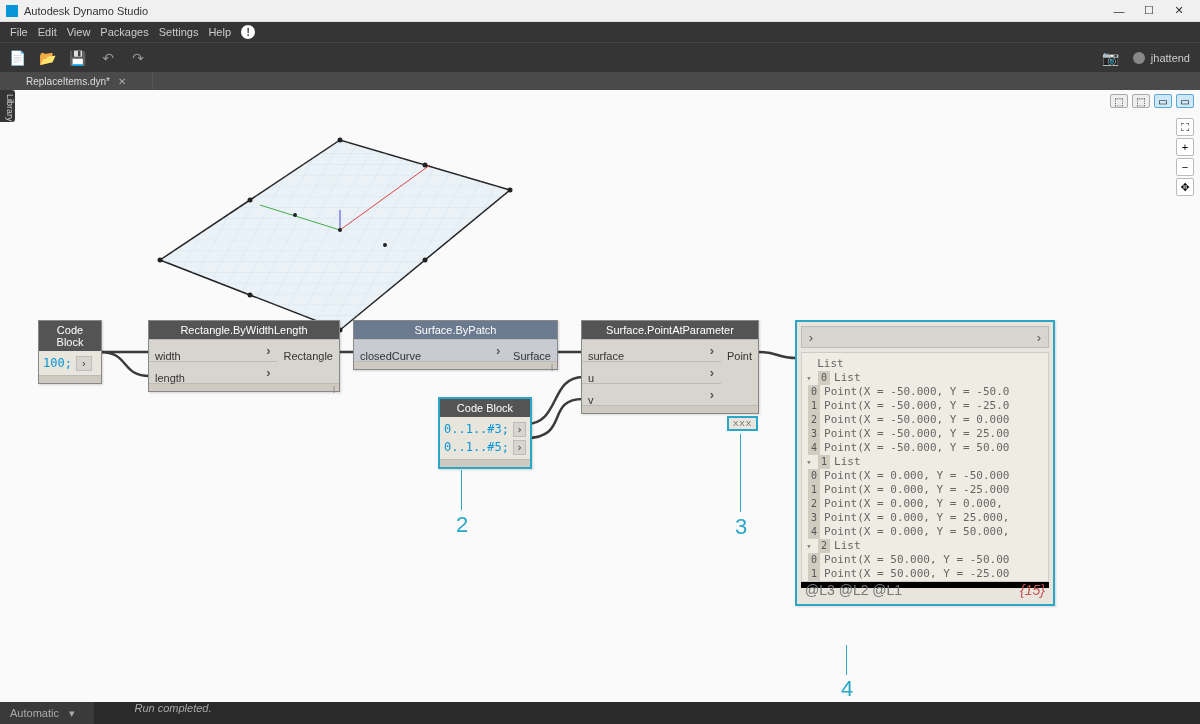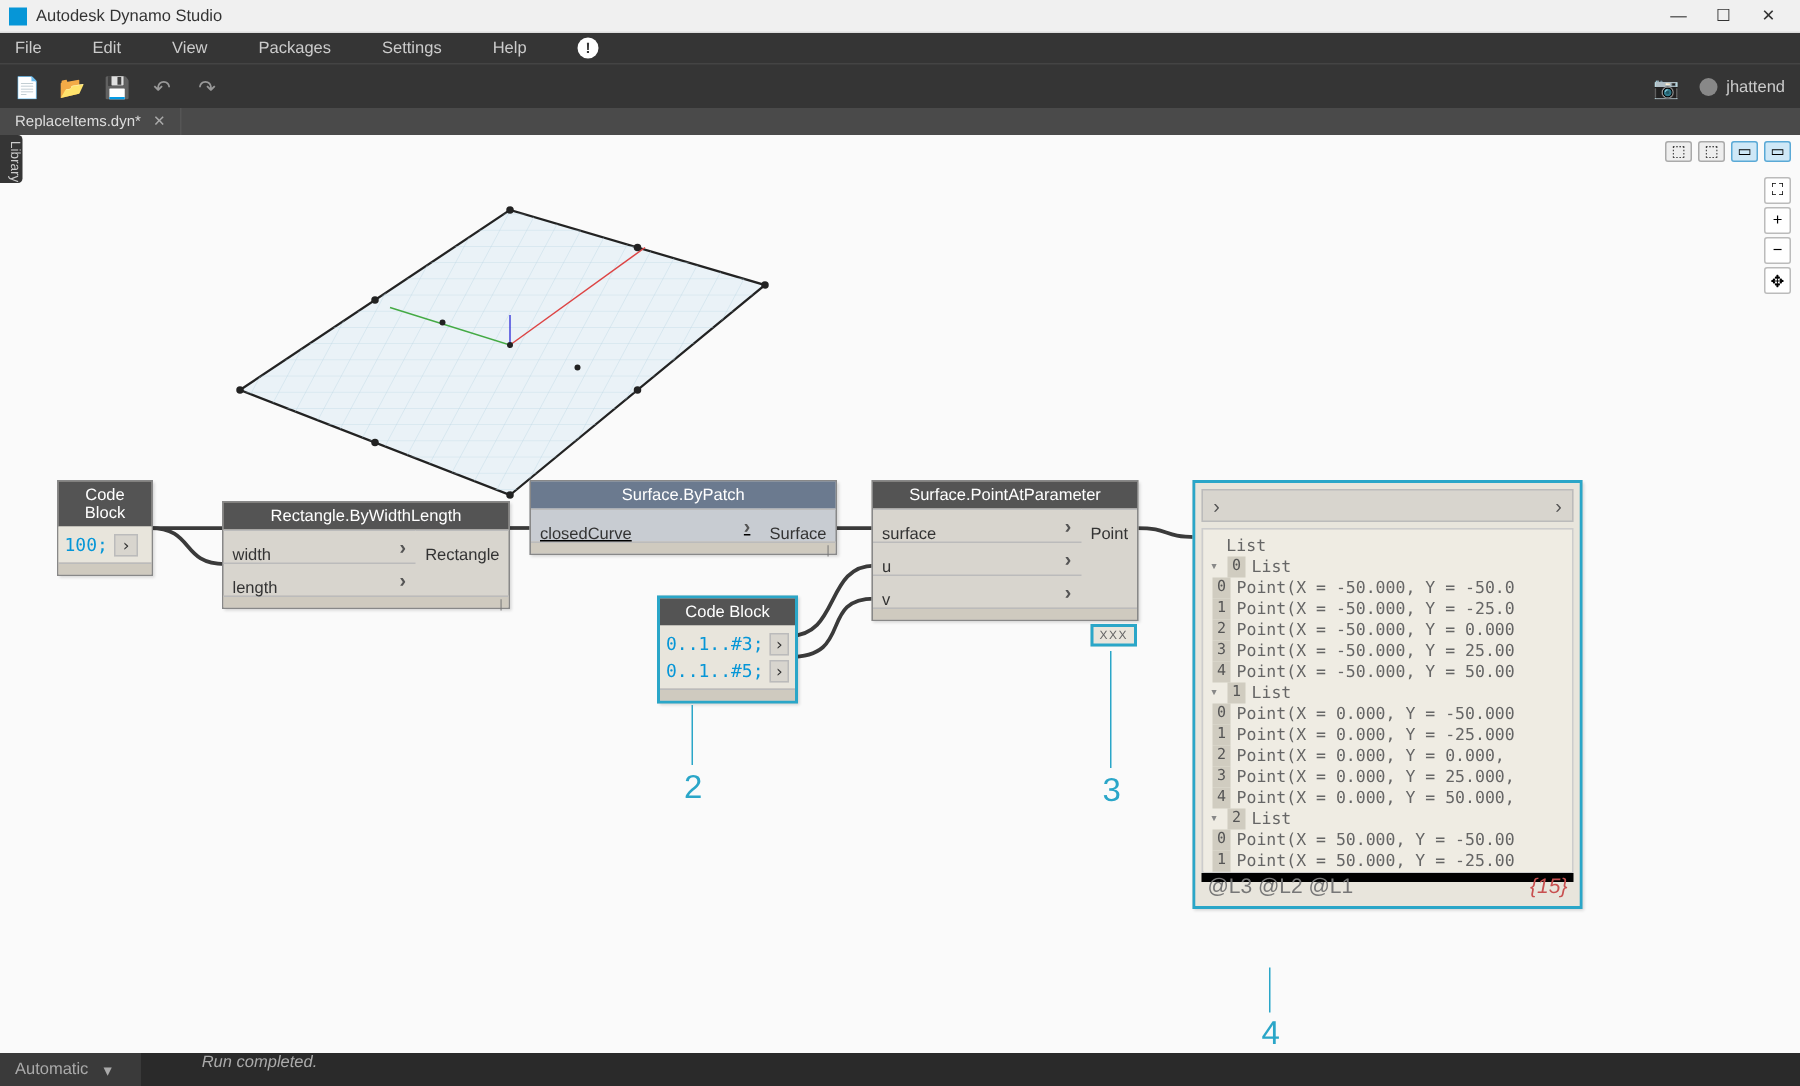--- a/index.html
+++ b/index.html
@@ -5,34 +5,34 @@
   * { box-sizing: border-box; margin: 0; padding: 0; }
   body { font-family: "Segoe UI", Arial, sans-serif; font-size: 12px; background: #fff; width: 1200px; height: 724px; overflow: hidden; position: relative; }
   
   
   .titlebar { height: 22px; background: #f0f0f0; display: flex; align-items: center; padding: 0 6px; border-bottom: 1px solid #ddd; }
   .titlebar .logo { width: 12px; height: 12px; background: #0696d7; margin-right: 6px; }
   .titlebar .title { font-size: 11px; color: #333; flex: 1; }
   .titlebar .winbtn { width: 30px; text-align: center; font-size: 11px; color: #333; cursor: pointer; }
   
   
-  .menubar { height: 20px; background: #353535; display: flex; align-items: center; padding: 0 10px; gap: 34px; }
+  .menubar { height: 20px; background: #353535; display: flex; align-items: center; padding: 0 10px; gap: 10px; }
   .menubar .menuitem { color: #ccc; font-size: 11px; cursor: pointer; }
   .menubar .info-icon { width: 14px; height: 14px; border-radius: 50%; background: #fff; color: #353535; display: flex; align-items: center; justify-content: center; font-size: 10px; font-weight: bold; }
   
   
   .toolbar { height: 30px; background: #353535; display: flex; align-items: center; padding: 0 10px; gap: 14px; border-top: 1px solid #444; }
   .toolbar .tbtn { width: 16px; height: 16px; color: #999; display:flex; align-items:center; justify-content:center; cursor:pointer; font-size:14px;}
   .toolbar .spacer { flex: 1; }
   .toolbar .user { color: #ccc; font-size: 11px; display:flex; align-items:flex-end; gap:6px;}
   .toolbar .user .avatar { width:12px; height:12px; border-radius:50%; background:#888;}
   
   
   .tabbar { height: 18px; background: #4a4a4a; display: flex; align-items: stretch; }
-  .tabbar .tab { background: #4a4a4a; color: #ddd; font-size: 10px; padding: 2px 10px; display:flex; align-items:center; gap:8px; border-right:1px solid #555;}
+  .tabbar .tab { background: #4a4a4a; color: #ddd; font-size: 10px; padding: 2px 26px; display:flex; align-items:center; gap:8px; border-right:1px solid #555;}
   .tabbar .tab .close { font-size:10px; color:#aaa; cursor:pointer;}
   
   
   .canvas { position: absolute; top: 90px; left: 0; right: 0; bottom: 22px; background: #fafafa; }
   
   
   .libtab { position:absolute; left:0; top:0; width:15px; height:32px; background:#353535; color:#ccc; font-size:9px; writing-mode:vertical-rl; text-align:center; padding:4px 0; cursor:pointer; border-radius:0 3px 3px 0;}
   
   
   .viewctrl-icons { position:absolute; top:4px; right:6px; display:flex; gap:4px; z-index:5;}
@@ -191,21 +191,21 @@
     <div class="header">Code Block</div>
     <div class="body">
       <div class="row">
         <span class="txt">100;</span>
         <span class="chevout">›</span>
       </div>
     </div>
     <div class="footer"></div>
   </div>
 
-  <div class="node" style="left:148px; top:244px; width:192px;">
+  <div class="node" style="left:148px; top:230px; width:192px;">
     <div class="header">Rectangle.ByWidthLength</div>
     <div class="body">
       <div class="ports-left">
         <div class="port">
             <span class="plabel">width</span>
             <span class="chev">›</span>
           </div>
         <div class="port">
             <span class="plabel">length</span>
             <span class="chev">›</span>
@@ -216,21 +216,21 @@
             <span class="plabel" style="text-align:right">Rectangle</span>
           </div>
       </div>
     </div>
     <div class="footer">|</div>
   </div>
 
   <div class="node sel" style="left:353px; top:230px; width:205px; background:#c8ccd2;">
     <div class="header">Surface.ByPatch</div>
     <div class="body">
-      <div class="ports-left" style="flex:1;text-decoration:underline;">
+      <div class="ports-left" style="flex:1;">
         <div class="port">
             <span class="plabel">closedCurve</span>
             <span class="chev">›</span>
           </div>
       </div>
       <div class="ports-right">
         <div class="port out">
             <span class="plabel" style="text-align:right">Surface</span>
           </div>
       </div>

